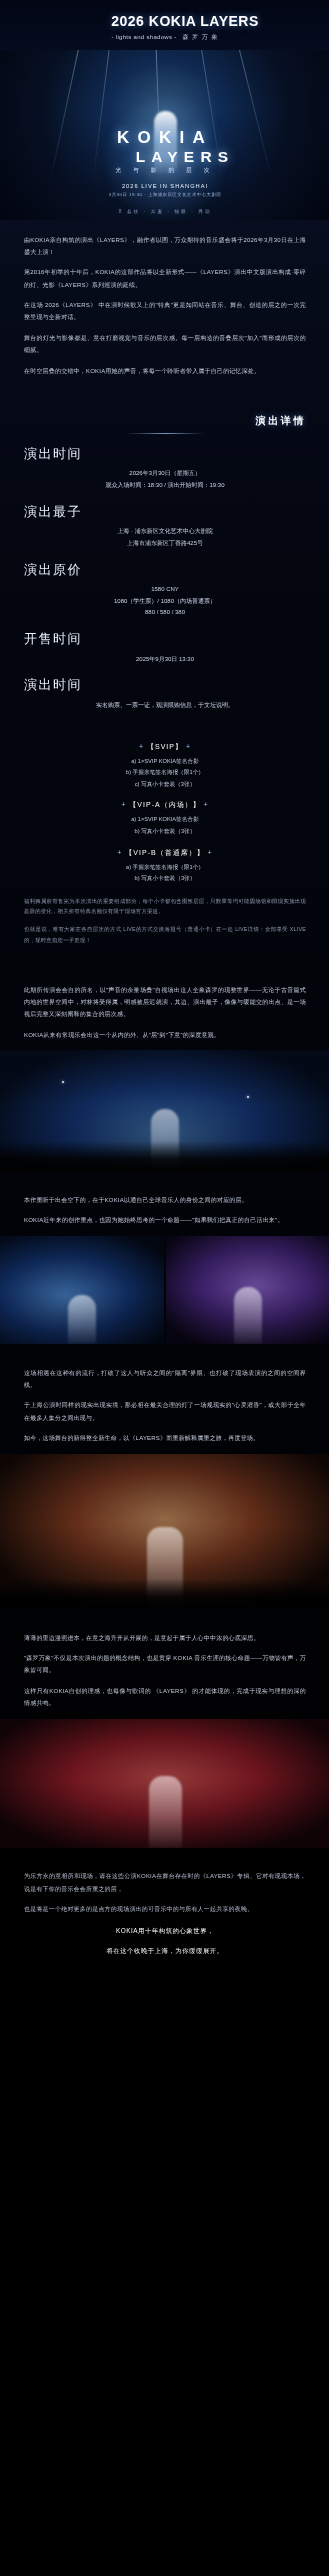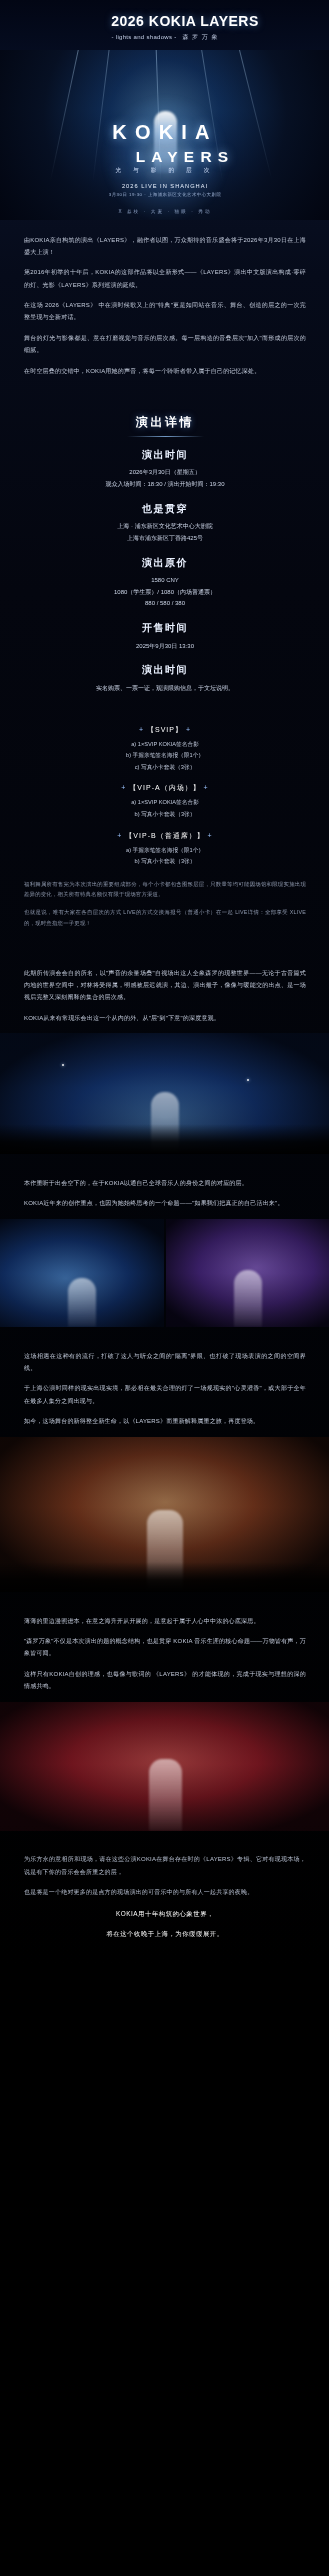--- a/index.html
+++ b/index.html
@@ -89,21 +89,21 @@
     filter: blur(0.8px);
   }
   .poster-word {
     position: absolute;
     left: 0; right: 0;
     text-align: center;
     color: #fff;
     font-weight: bold;
     text-shadow: 0 0 9.3px rgba(140,200,255,.8);
   }
-  .pw-k { top: 71px; font-size: 20px; letter-spacing: 8.2px; }
+  .pw-k { top: 78px; font-size: 17px; letter-spacing: 8.2px; }
   .pw-l { top: 98px; font-size: 15.5px; letter-spacing: 6.2px; padding-left: 40px; }
   .pw-cn { top: 117px; font-size: 5.7px; letter-spacing: 5.2px; color: #d7e5ff; font-weight: normal;}
   .poster-date {
     position: absolute;
     top: 133px; left: 0; right: 0;
     text-align: center;
     font-size: 5.7px;
     letter-spacing: 1px;
     color: #eaf2ff;
   }
@@ -129,41 +129,41 @@
   .para {
     font-size: 6px;
     line-height: 2.05;
     color: #c6cede;
     text-align: justify;
     margin-bottom: 8.2px;
     letter-spacing: 0.2px;
   }
 
   .heading {
-    text-align: center;
-    font-size: 12px;
+    text-align: right;
+    font-size: 10px;
     font-weight: bold;
     color: #ffffff;
     letter-spacing: 2.6px;
     margin: 15.5px 0 3.1px 0;
     text-shadow: 0 0 6.2px rgba(110,170,255,.5);
   }
   .divider {
     width: 77px;
     height: 0.5px;
     margin: 5.2px auto 11.3px auto;
     background: linear-gradient(90deg, rgba(120,170,255,0), rgba(150,200,255,.75), rgba(120,170,255,0));
   }
   .subheading {
-    text-align: center;
-    font-size: 10px;
+    text-align: left;
+    font-size: 13px;
     color: #eaf1ff;
     letter-spacing: 1.5px;
     margin: 11.3px 0 5.2px 0;
-    font-weight: bold;
+    font-weight: normal;
   }
   .kv {
     text-align: center;
     font-size: 6px;
     line-height: 1.95;
     color: #cdd6e8;
   }
   .small {
     font-size: 5.4px;
     color: #8e98ad;
@@ -308,21 +308,21 @@
   </div>
 
   <div class="section">
     <div class="heading">演出详情</div>
     <div class="divider"></div>
 
     <div class="subheading">演出时间</div>
     <div class="kv">2026年3月30日（星期五）</div>
     <div class="kv">观众入场时间：18:30 / 演出开始时间：19:30</div>
 
-    <div class="subheading">也是贯穿</div>
+    <div class="subheading">演出最子</div>
     <div class="kv">上海 · 浦东新区文化艺术中心大剧院</div>
     <div class="kv">上海市浦东新区丁香路425号</div>
 
     <div class="subheading">演出原价</div>
     <div class="kv em">1580 CNY</div>
     <div class="kv">1080（学生票）/ 1080（内场普通票）</div>
     <div class="kv">880 / 580 / 380</div>
 
     <div class="subheading">开售时间</div>
     <div class="kv">2025年9月30日  13:30</div>

